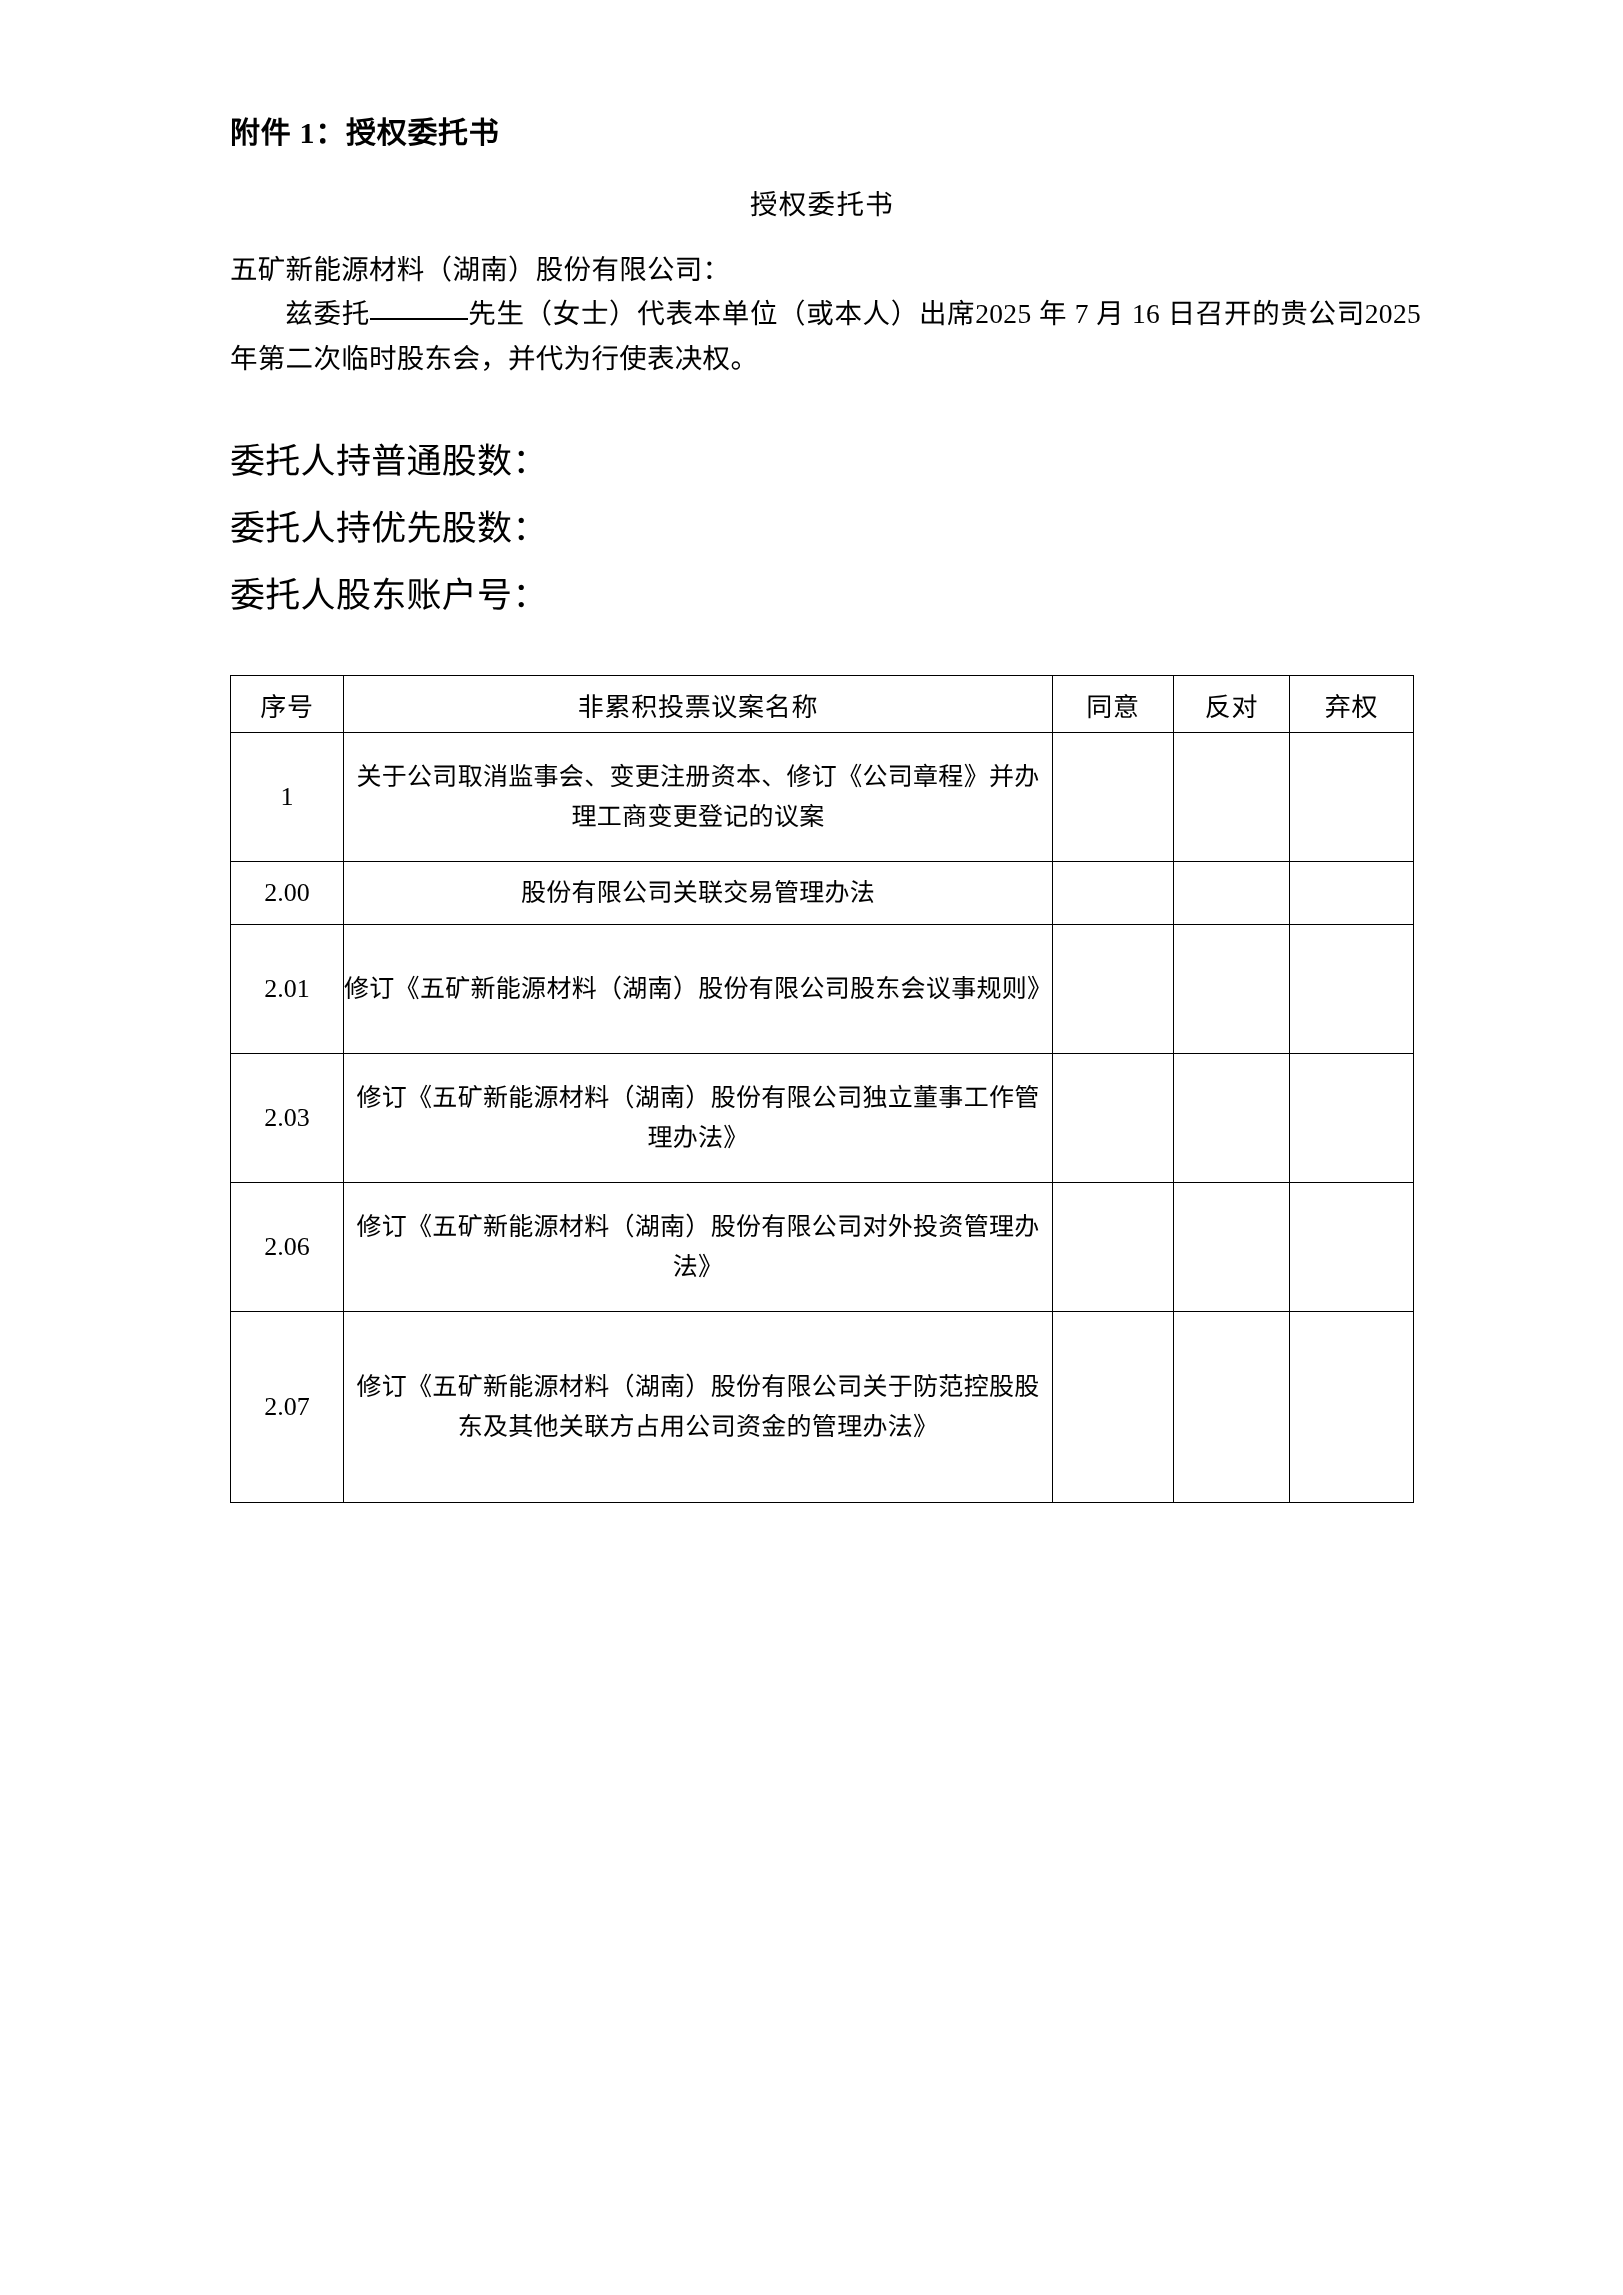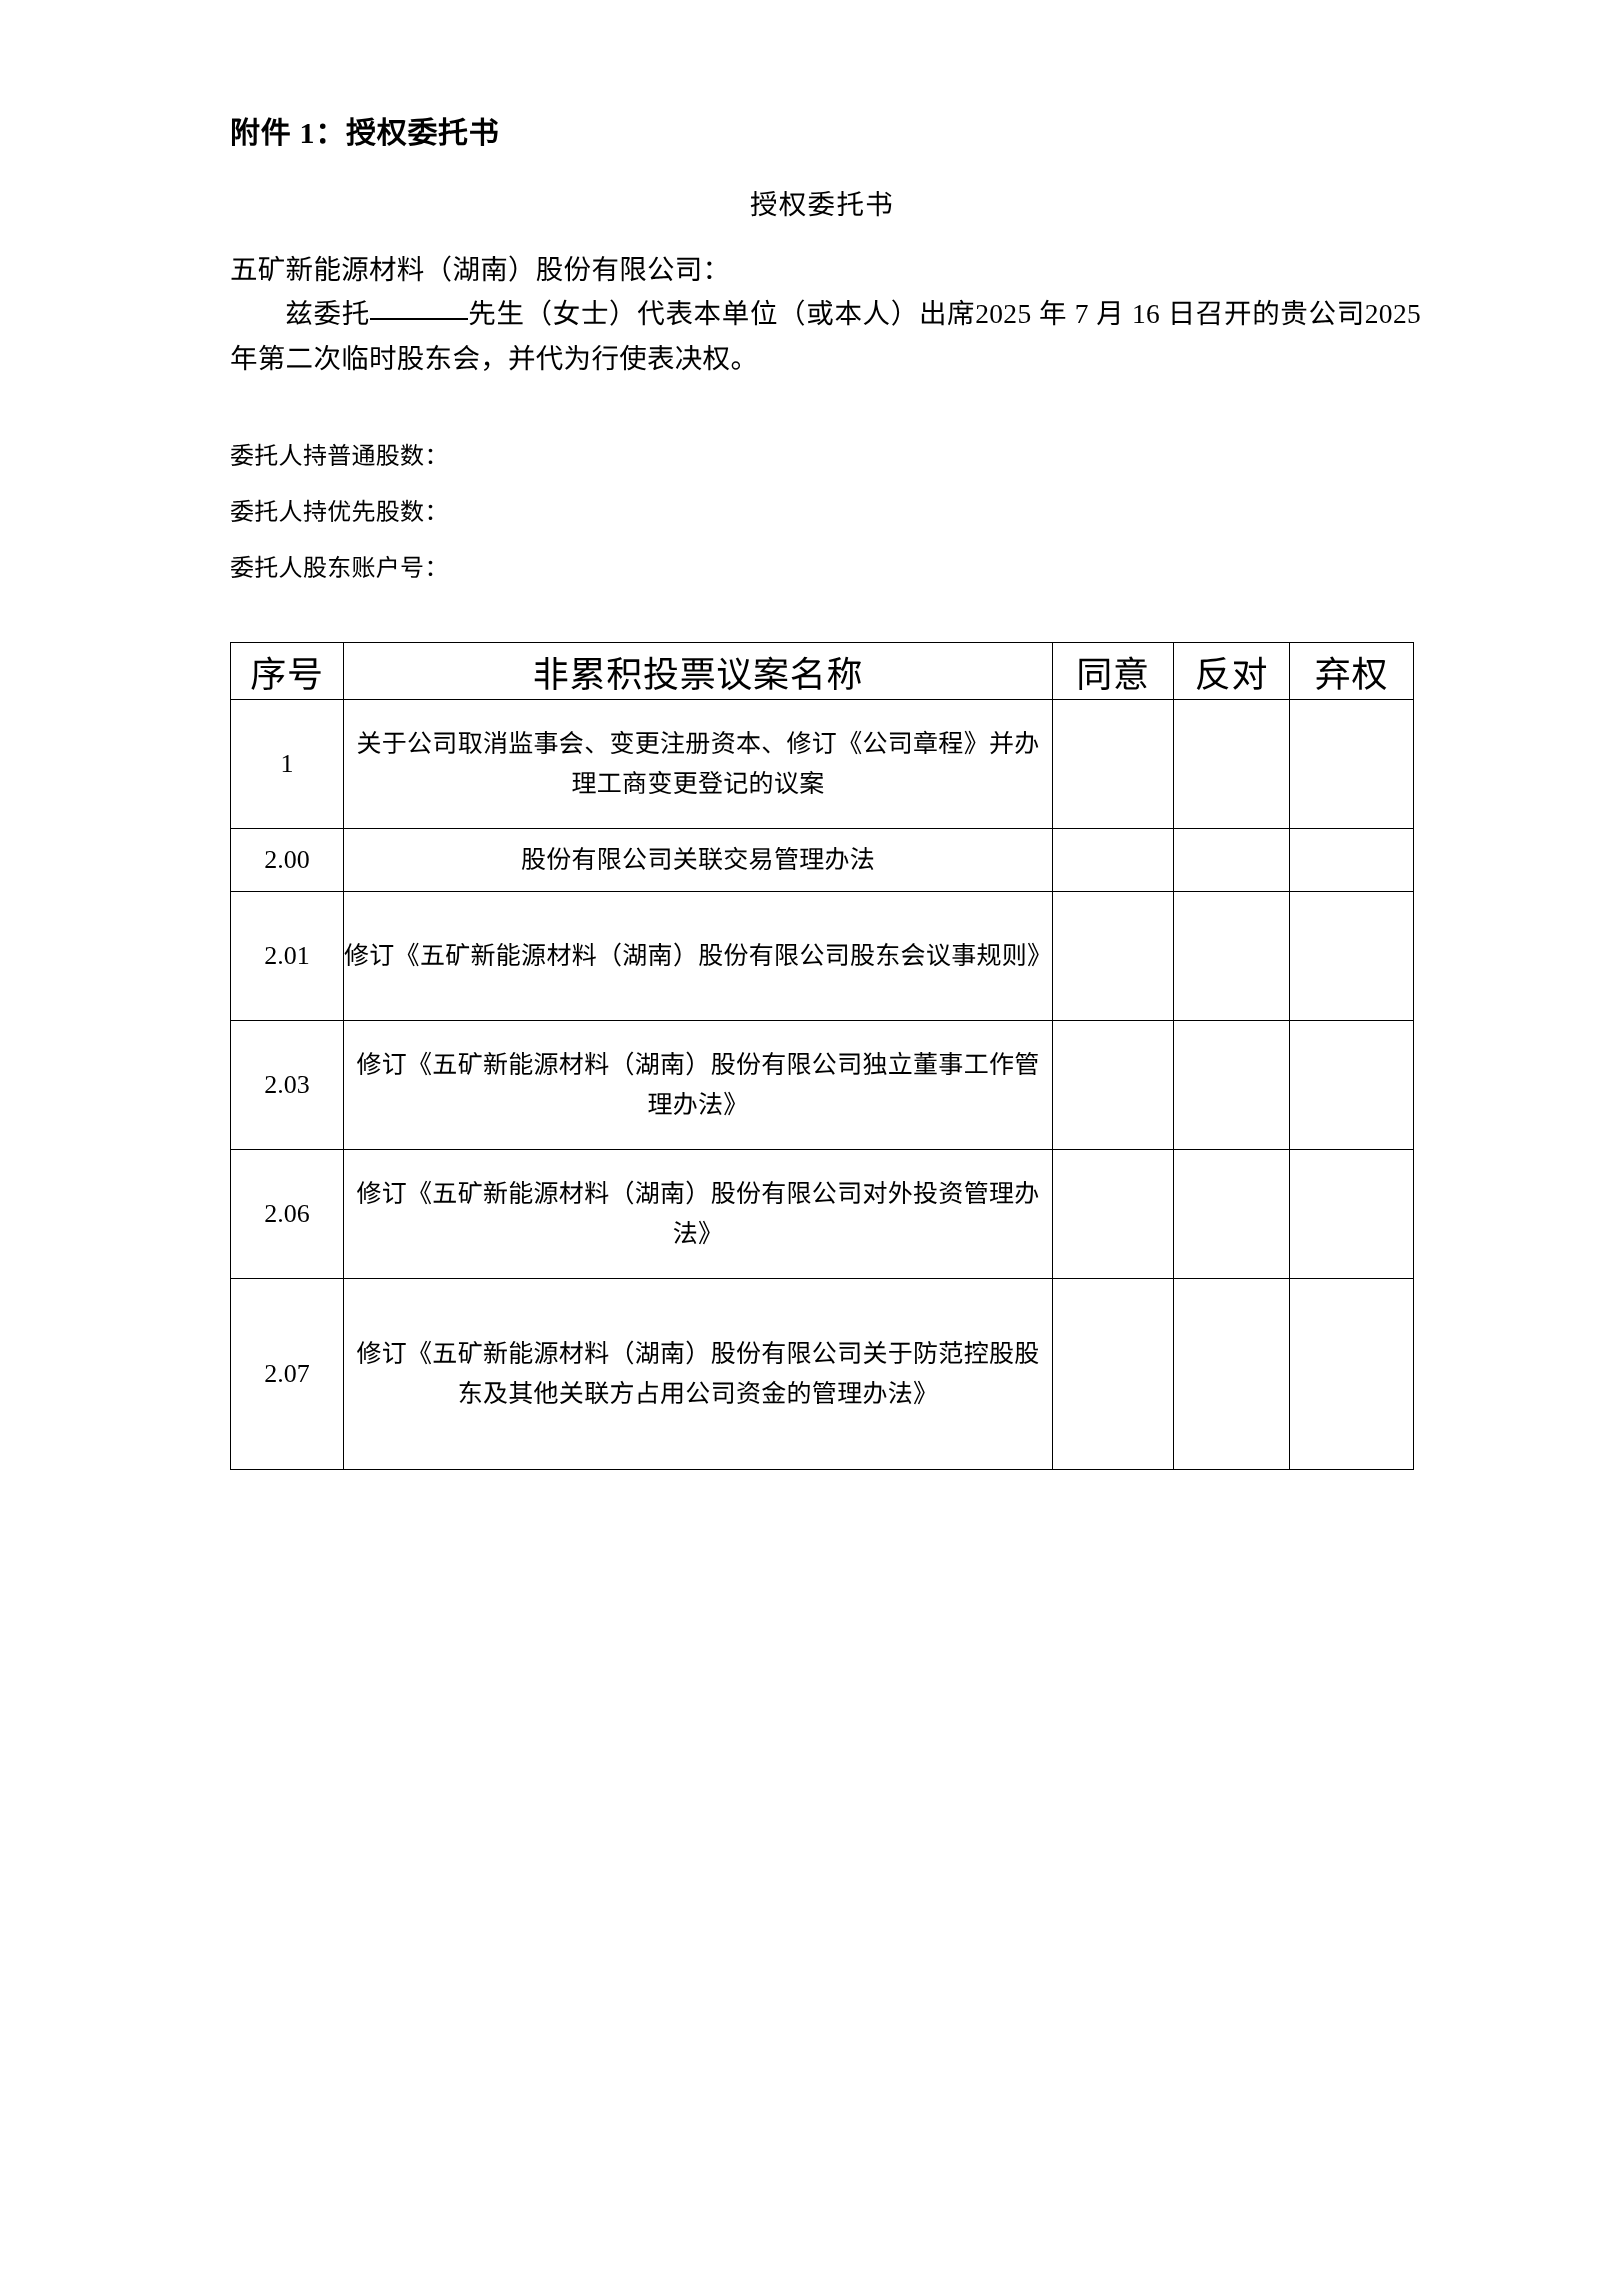--- a/index.html
+++ b/index.html
@@ -61,21 +61,21 @@
     width: 98px;
     border-bottom: 2px solid #000;
     vertical-align: 2.6px;
   }
 
   
   .holder-lines {
     margin-top: 63px;
   }
   .holder-lines .hline {
-    font-size: 24px;
+    font-size: 35px;
     line-height: 1.0;
     margin: 0 0 32px 0;
     letter-spacing: 0.3px;
   }
 
   
   .vote-table-wrap { margin-top: 62px; }
   table.vote-table {
     border-collapse: collapse;
     width: 1183px;
@@ -91,21 +91,21 @@
   table.vote-table th,
   table.vote-table td {
     border: 1.3px solid #000000;
     padding: 0;
     vertical-align: middle;
     font-weight: normal;
   }
   table.vote-table thead th {
     text-align: center;
     height: 56px;
-    font-size: 36px;
+    font-size: 26px;
     letter-spacing: 0.7px;
   }
   td.seq {
     text-align: center;
     font-size: 26px;
   }
   td.name {
     text-align: center;
     padding: 11.8px 10.5px 11.8px 15.7px;
     line-height: 1.62;

